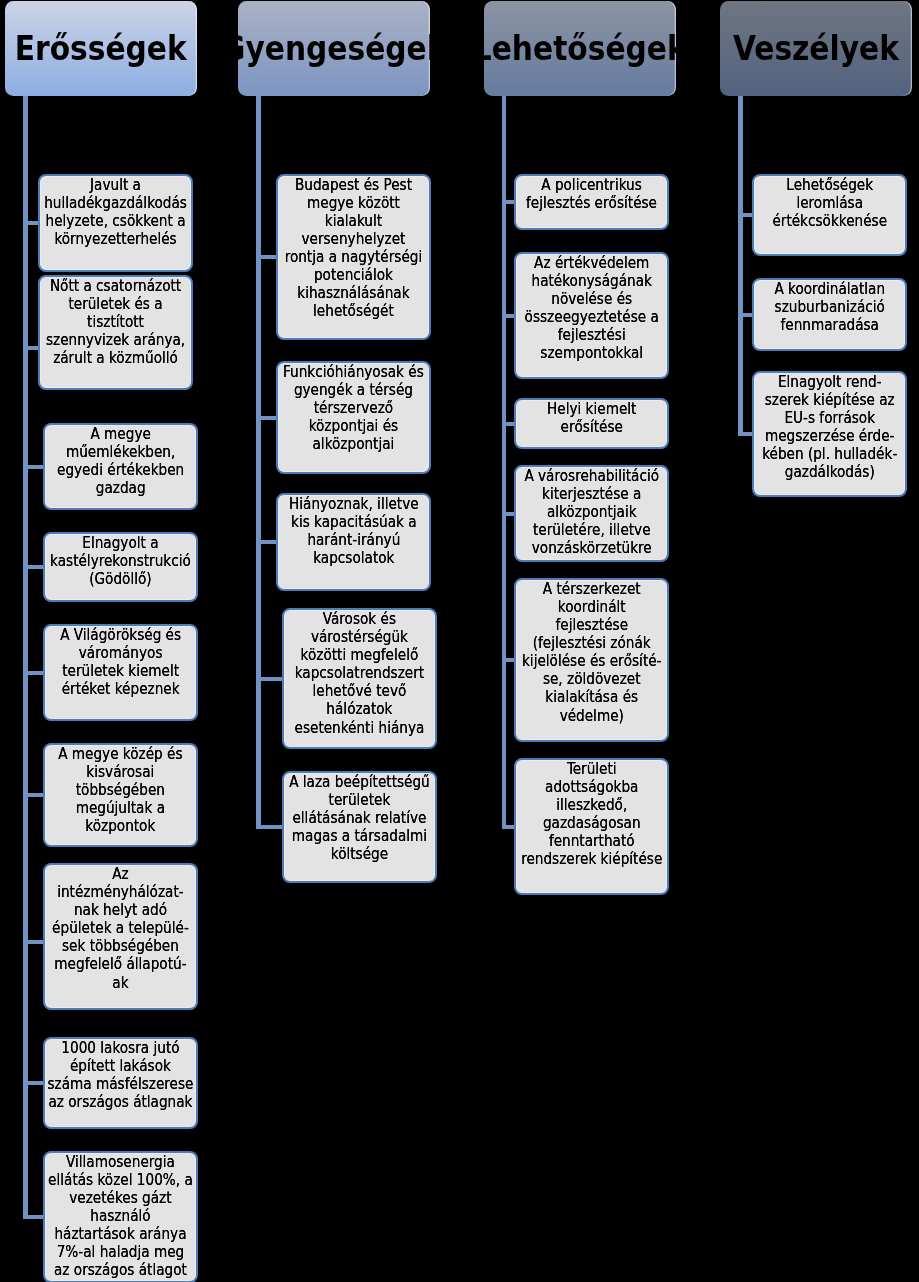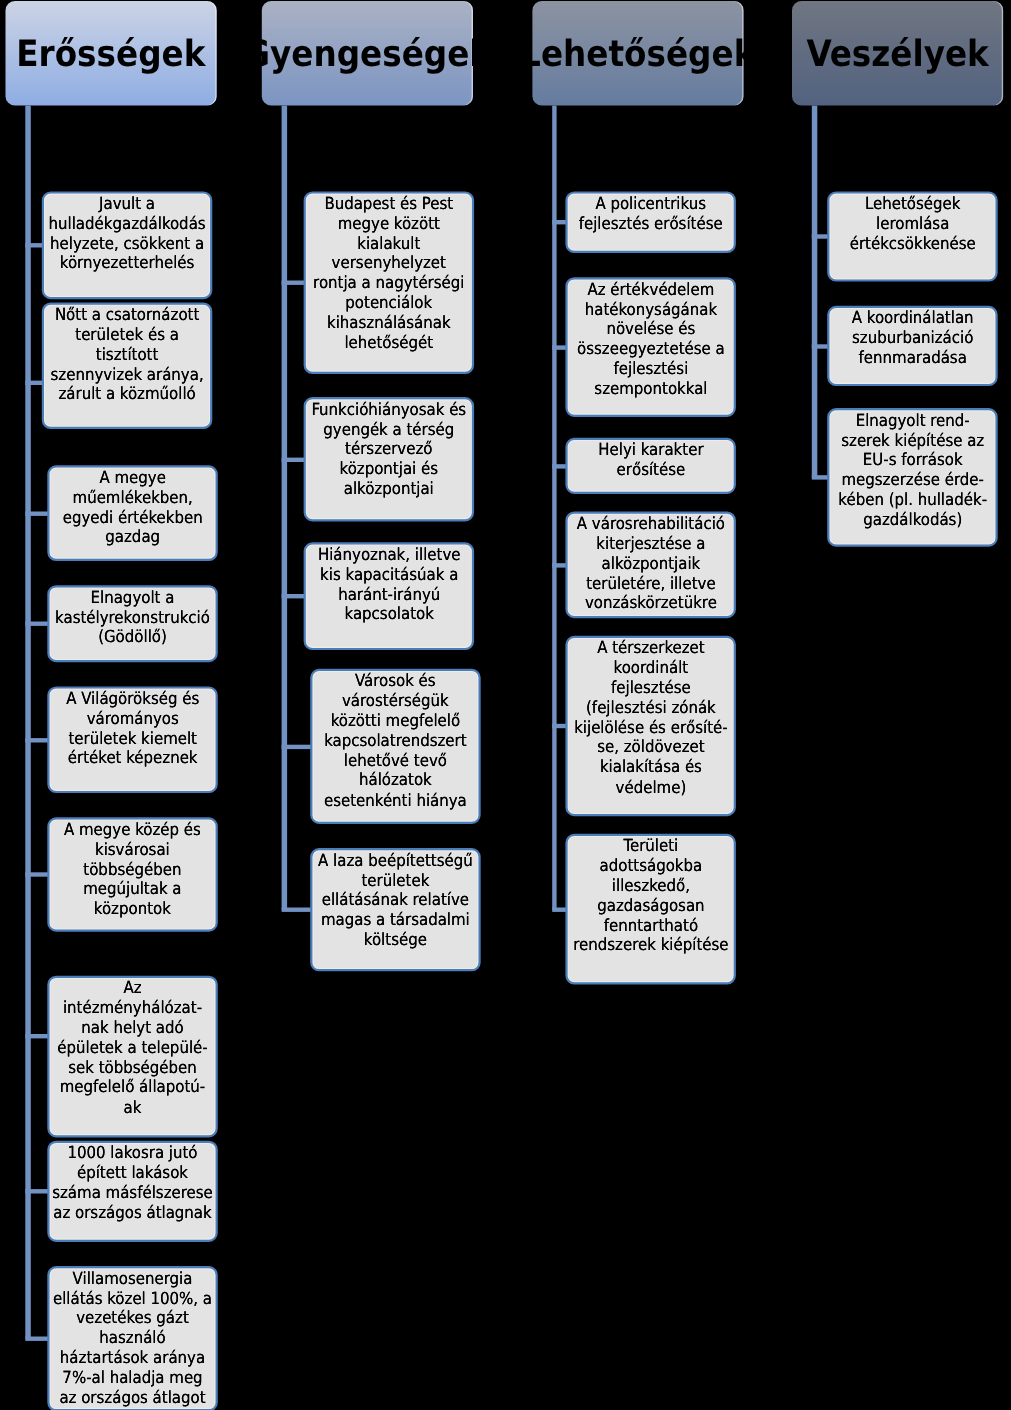--- a/index.html
+++ b/index.html
@@ -92,21 +92,21 @@
     </div>
     <div class="connector-arm" style="left: 23.4px; top: 793.3px; width: 20.5px; background: rgb(115, 146, 196);"></div>
     <div class="node-box" style="left: 42.9px; top: 742.9px; width: 154.9px; height: 104.4px;">
       <span class="node-text">A megye közép és
 kisvárosai
 többségében
 megújultak a
 központok</span>
     </div>
     <div class="connector-arm" style="left: 23.4px; top: 940.25px; width: 20.6px; background: rgb(115, 146, 196);"></div>
-    <div class="node-box" style="left: 43px; top: 887px; width: 154.9px; height: 146.7px;">
+    <div class="node-box" style="left: 43px; top: 863px; width: 154.9px; height: 146.7px;">
       <span class="node-text">Az
 intézményhálózat-
 nak helyt adó
 épületek a települé-
 sek többségében
 megfelelő állapotú-
 ak</span>
     </div>
     <div class="connector-arm" style="left: 23.4px; top: 1081.3px; width: 20.6px; background: rgb(115, 146, 196);"></div>
     <div class="node-box" style="left: 43px; top: 1036.9px; width: 154.9px; height: 92.4px;">
@@ -190,21 +190,21 @@
     <div class="node-box" style="left: 514.3px; top: 252px; width: 154.9px; height: 127.4px;">
       <span class="node-text">Az értékvédelem
 hatékonyságának
 növelése és
 összeegyeztetése a
 fejlesztési
 szempontokkal</span>
     </div>
     <div class="connector-arm" style="left: 501.5px; top: 421.85px; width: 13.8px; background: rgb(115, 146, 196);"></div>
     <div class="node-box" style="left: 514.3px; top: 398px; width: 154.9px; height: 51.3px;">
-      <span class="node-text">Helyi karakter
+      <span class="node-text">Helyi kiemelt
 erősítése</span>
     </div>
     <div class="connector-arm" style="left: 501.5px; top: 511.85px; width: 13.8px; background: rgb(115, 146, 196);"></div>
     <div class="node-box" style="left: 514.3px; top: 465px; width: 154.9px; height: 97.3px;">
       <span class="node-text">A városrehabilitáció
 kiterjesztése a
 alközpontjaik
 területére, illetve
 vonzáskörzetükre</span>
     </div>

